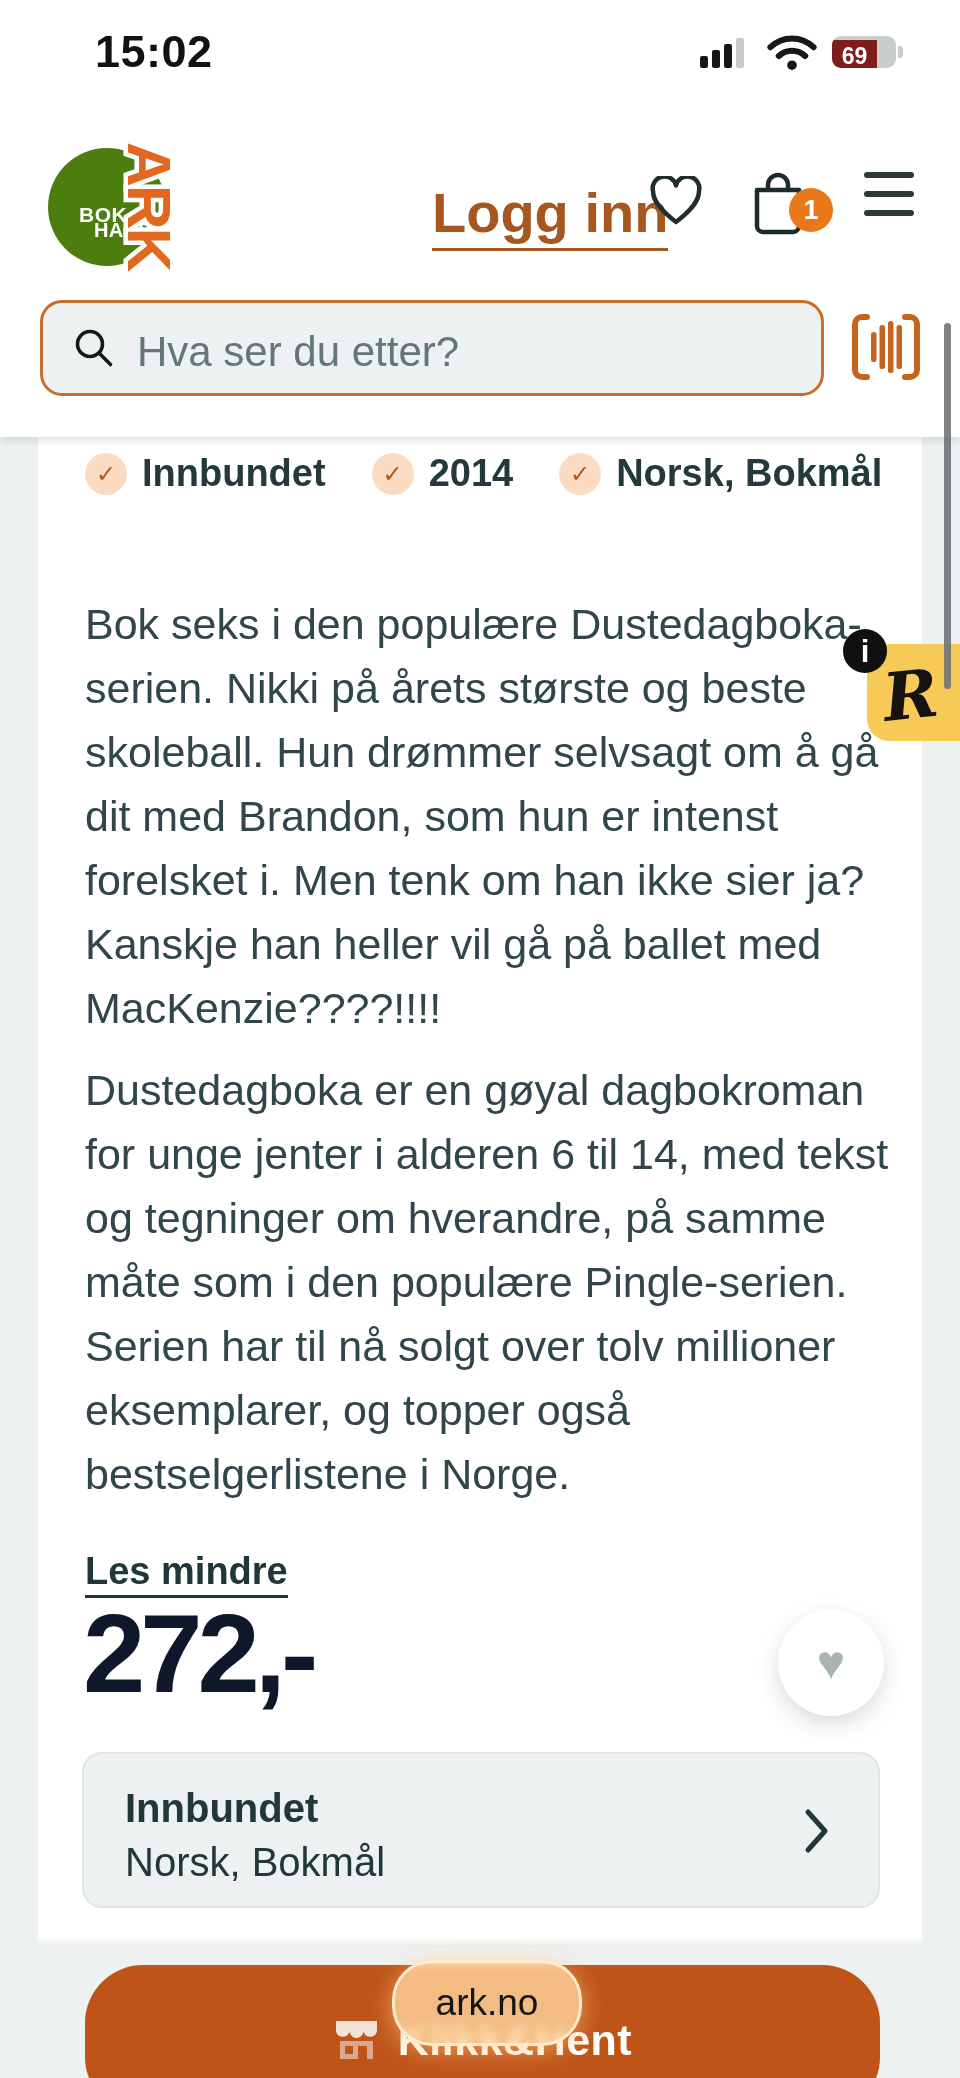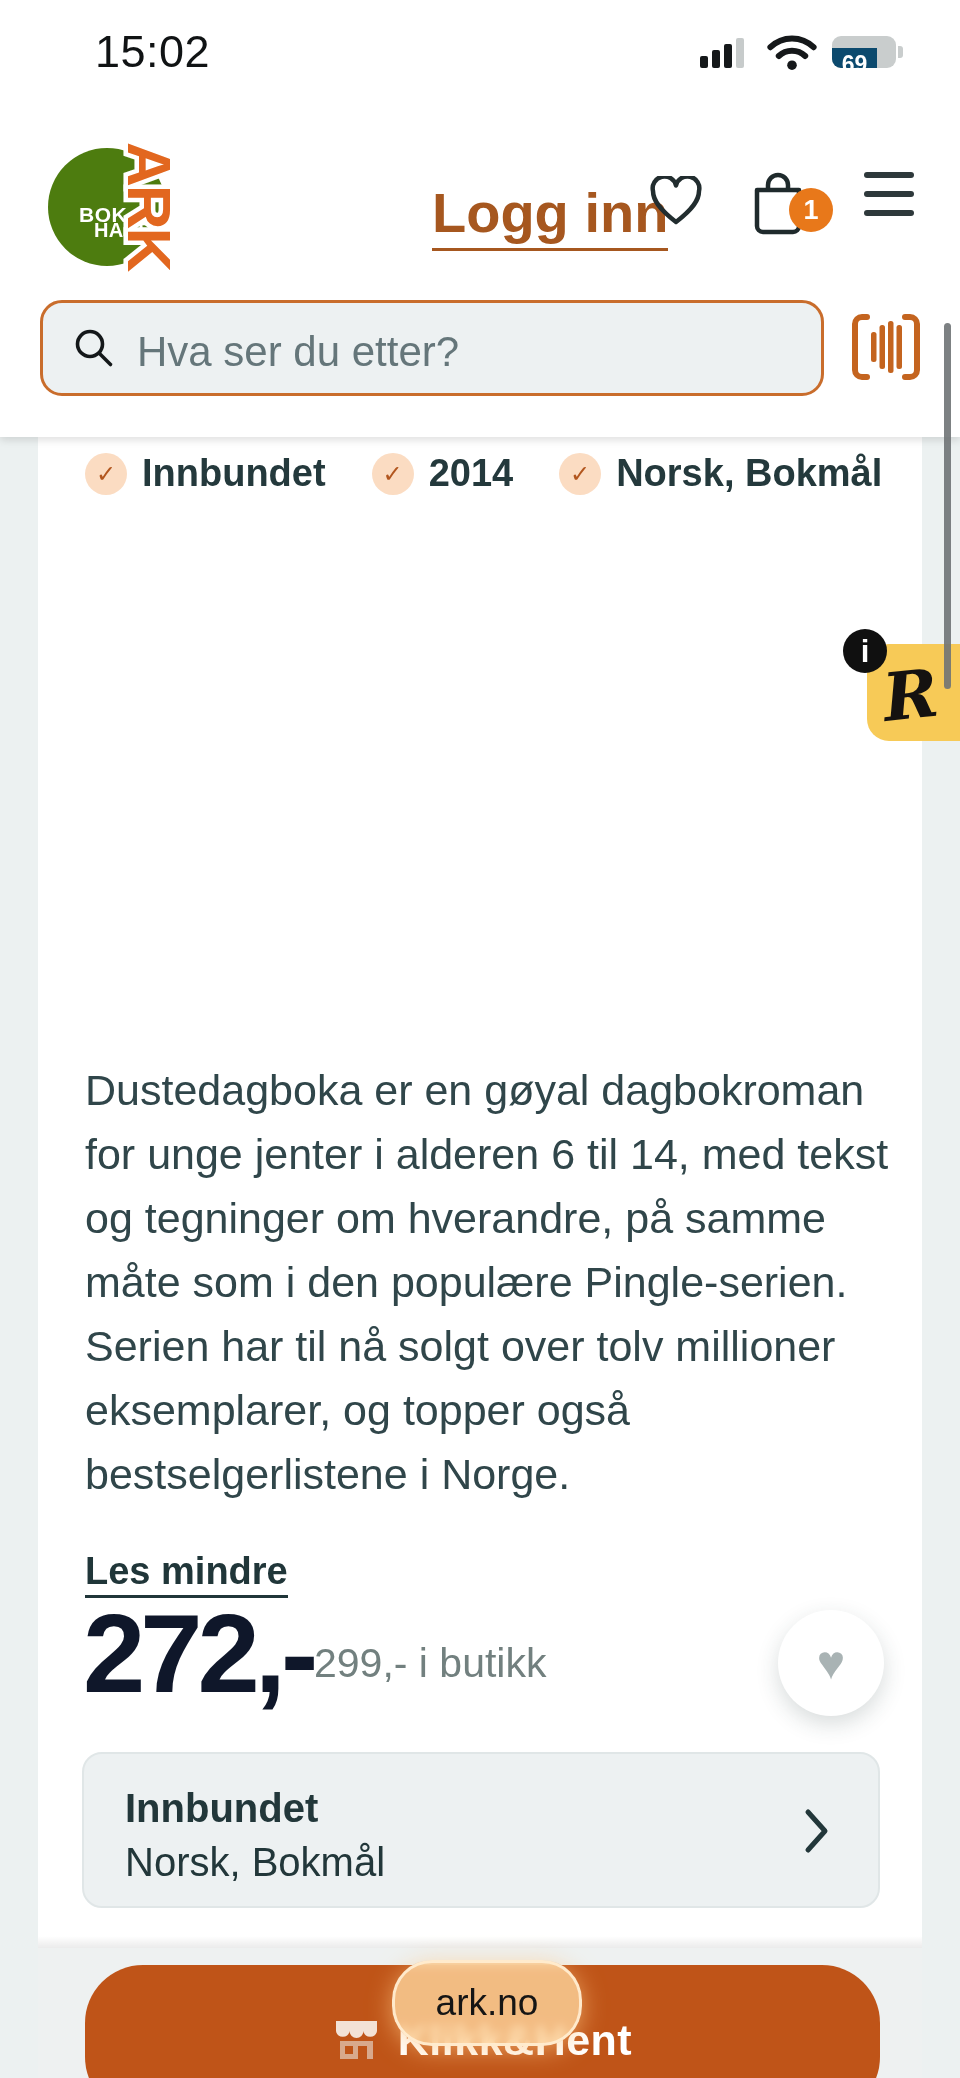--- a/index.html
+++ b/index.html
@@ -6,29 +6,29 @@
   .screen{position:relative;width:960px;height:2078px;overflow:hidden;background:#fff;
           font-family:"Liberation Sans","DejaVu Sans",sans-serif;}
 
   
   .page-bg{position:absolute;left:0;top:437px;width:960px;height:1641px;background:#ecf1f1;}
   .content-card{position:absolute;left:38px;top:437px;width:884px;height:1641px;background:#ffffff;}
 
   
   .app-header{position:absolute;left:0;top:0;width:960px;height:437px;background:#fff;
               box-shadow:0 3px 8px rgba(0,0,0,.13);z-index:10;}
-  .time{position:absolute;left:95px;top:26px;font-size:45px;font-weight:400;color:#101314;letter-spacing:.5px;text-align:center;}
+  .time{position:absolute;left:95px;top:26px;font-size:45px;font-weight:700;color:#101314;letter-spacing:.5px;text-align:center;}
   .sig-bars{position:absolute;left:700px;top:38px;width:52px;height:30px;display:flex;align-items:flex-end;gap:4px;}
   .sig-bars i{display:block;width:8px;border-radius:2px;background:#15181a;}
   .sig-bars i:nth-child(1){height:12px;}.sig-bars i:nth-child(2){height:18px;}
   .sig-bars i:nth-child(3){height:24px;}.sig-bars i:nth-child(4){height:30px;background:#c7cbcb;}
   .wifi{position:absolute;left:766px;top:34px;}
   .battery{position:absolute;left:832px;top:36px;width:64px;height:32px;border-radius:9px;
            background:#c9cdcd;overflow:hidden;}
-  .battery .fill{position:absolute;left:0;top:12px;width:45px;height:32px;background:#0c4a6e;
+  .battery .fill{position:absolute;left:0;top:4px;width:45px;height:32px;background:#7f1d1d;
            display:flex;align-items:center;justify-content:center;color:#fff;font-size:23px;font-weight:700;}
   .battery-nub{position:absolute;left:898px;top:46px;width:5px;height:12px;background:#c9cdcd;border-radius:0 3px 3px 0;}
 
   .logo-circle{position:absolute;left:48px;top:148px;width:118px;height:118px;border-radius:50%;background:#4d7c0f;}
   .logo-circle .w1{position:absolute;left:31px;top:55px;color:#fff;font-size:21px;font-weight:700;letter-spacing:.5px;}
   .logo-circle .w2{position:absolute;left:46px;top:71px;color:#fff;font-size:20px;font-weight:700;letter-spacing:.3px;}
   .logo-ark{position:absolute;left:112px;top:142px;z-index:2;}
 
   .login-link{position:absolute;left:432px;top:180px;font-size:56px;font-weight:700;color:#a6571f;
               border-bottom:3.5px solid #a6571f;padding-bottom:3px;cursor:pointer;}
@@ -181,25 +181,25 @@
     <div class="chip">
       <span class="ck">✓</span>
       <span class="lbl">2014</span>
     </div>
     <div class="chip">
       <span class="ck">✓</span>
       <span class="lbl">Norsk, Bokmål</span>
     </div>
   </div>
 
+  <p class="para p1">Bok seks i den populære Dustedagboka-serien. Nikki på årets største og beste skoleball. Hun drømmer selvsagt om å gå dit med Brandon, som hun er intenst forelsket i. Men tenk om han ikke sier ja? Kanskje han heller vil gå på ballet med MacKenzie????!!!!</p>
   <p class="para p2">Dustedagboka er en gøyal dagbokroman for unge jenter i alderen 6 til 14, med tekst og tegninger om hverandre, på samme måte som i den populære Pingle-serien. Serien har til nå solgt over tolv millioner eksemplarer, og topper også bestselgerlistene i Norge.</p>
   <a class="read-less">Les mindre</a>
 
   <div class="price">272,-</div>
-  <div class="store-price">299,- i butikk</div>
   <div class="fav-btn">
     <span class="h">♥</span>
   </div>
 
   <div class="variant-card">
     <div class="t1">Innbundet</div>
     <div class="t2">Norsk, Bokmål</div>
     <svg class="chev" width="26" height="46" viewBox="0 0 26 46">
       <path d="M4 4 L21 23 L4 42" fill="none" stroke="#22373a" stroke-width="5" stroke-linecap="round" stroke-linejoin="round"></path>
     </svg>

